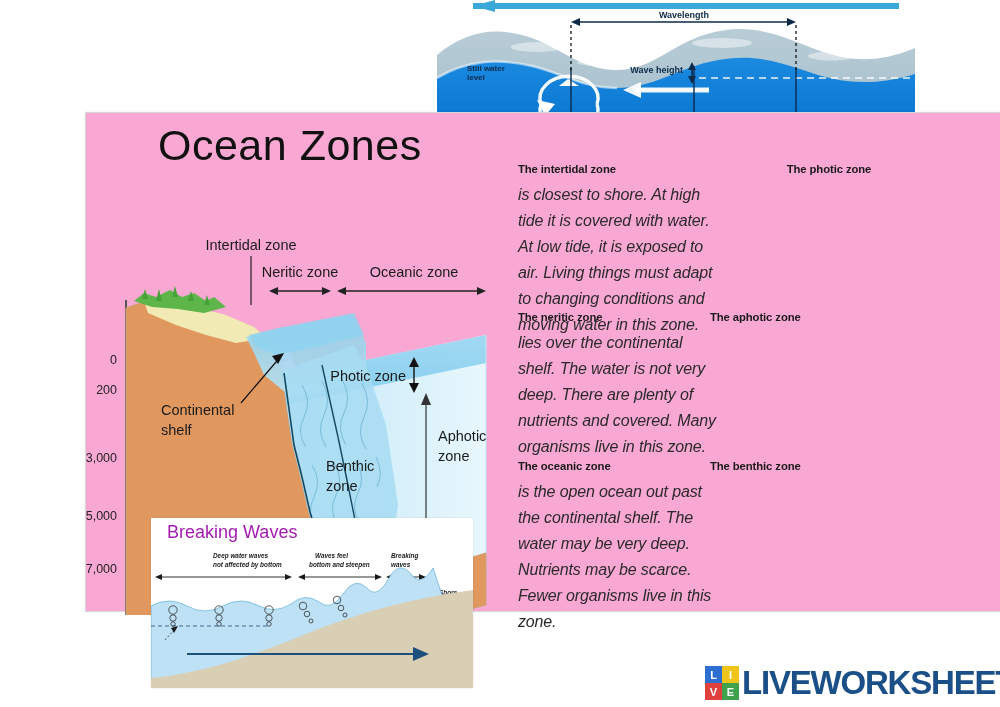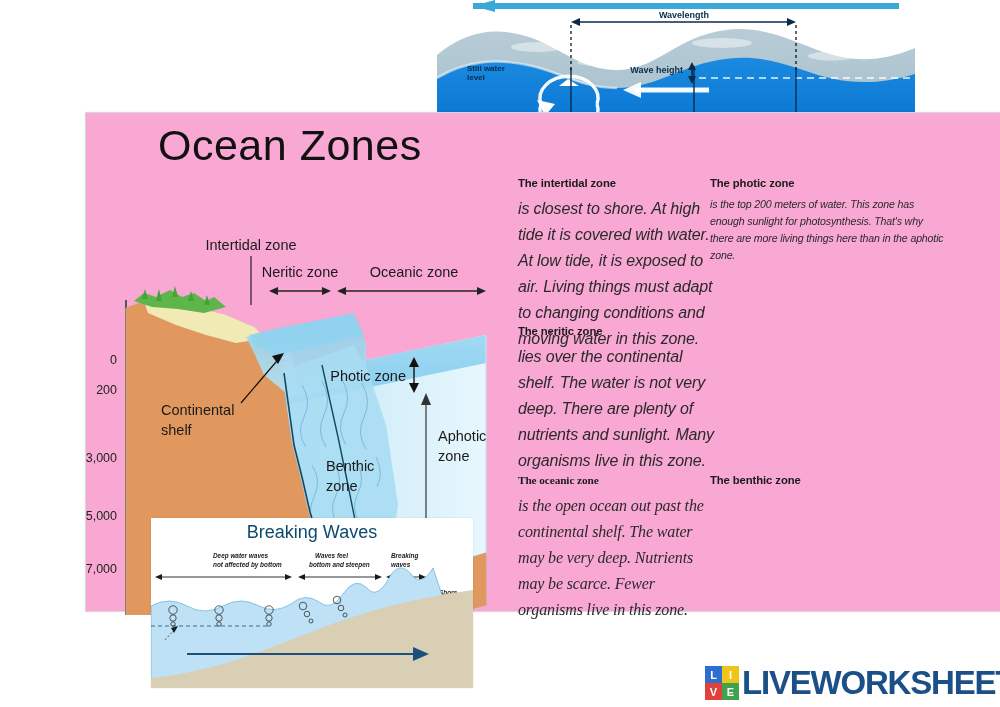--- a/index.html
+++ b/index.html
@@ -41,21 +41,21 @@
   #zone-diagram {
     position: absolute;
     left: 0px; top: 62px;
     width: 420px; height: 440px;
   }
   #zone-diagram svg { display:block; }
 
   
   #text-panel {
     position: absolute;
-    left: 432px; top: 64px;
+    left: 432px; top: 50px;
     width: 430px; height: 450px;
   }
   .zone-col { position: absolute; top: 0; width: 200px; }
   #col-left  { left: 0px; }
   #col-right { left: 192px; width: 238px; }
 
   .zone-block { position: absolute; width: 100%; }
   .zone-head {
     font-size: 11.3px;
     font-weight: bold;
@@ -83,24 +83,24 @@
   
   #breaking-inset {
     position: absolute;
     left: 151px; top: 518px;
     width: 322px; height: 170px;
     background: #ffffff;
     box-shadow: 0 0 2px rgba(0,0,0,0.10);
   }
   #breaking-title {
     position: absolute;
-    left: 0; top: 4px; width: 100%;
-    text-align: center;
+    left: 16px; top: 4px; width: 100%;
+    text-align: left;
     font-size: 18px;
-    color: #0c4a6e;
+    color: #a21caf;
   }
   #breaking-svg-wrap { position:absolute; left:0; top:26px; width:322px; height:144px; }
 
   
   #logo {
     position: absolute;
     left: 705px; top: 663px;
     display: flex;
     align-items: center;
     height: 40px;
@@ -343,34 +343,34 @@
 
     <div id="text-panel">
 
       <div class="zone-col" id="col-left">
         <div class="zone-block" style="top:0px;">
           <div class="zone-head">The intertidal zone</div>
           <div class="zone-body">is closest to shore. At high tide it is covered with water. At low tide, it is exposed to air. Living things must adapt to changing conditions and moving water in this zone.</div>
         </div>
         <div class="zone-block" style="top:148px;">
           <div class="zone-head">The neritic zone</div>
-          <div class="zone-body">lies over the continental shelf. The water is not very deep. There are plenty of  nutrients and sunlight. Many organisms live in this zone.</div>
-        </div>
-        <div class="zone-block" style="top:297px;font-family:Liberation Serif, serif;">
+          <div class="zone-body">lies over the continental shelf. The water is not very deep. There are plenty of  nutrients and covered. Many organisms live in this zone.</div>
+        </div>
+        <div class="zone-block" style="top:297px;">
           <div class="zone-head">The oceanic zone</div>
           <div class="zone-body">is the open ocean out past the continental shelf. The water may be very deep. Nutrients may be scarce. Fewer organisms live in this zone.</div>
         </div>
       </div>
 
       <div class="zone-col" id="col-right">
-        <div class="zone-block" style="top:0px;">
+        <div class="zone-block" style="top:0px;text-align:center;">
           <div class="zone-head">The photic zone</div>
-          <div class="zone-body">is the top 200 meters of water. This zone has enough sunlight for photosynthesis. That's why there are more living things here than in the aphotic zone.</div>
         </div>
         <div class="zone-block" style="top:148px;">
+          <div class="zone-head">The aphotic zone</div>
         </div>
         <div class="zone-block" style="top:297px;">
           <div class="zone-head">The benthic zone</div>
         </div>
       </div>
 
     </div>
   </div>
 
   <div id="breaking-inset">

